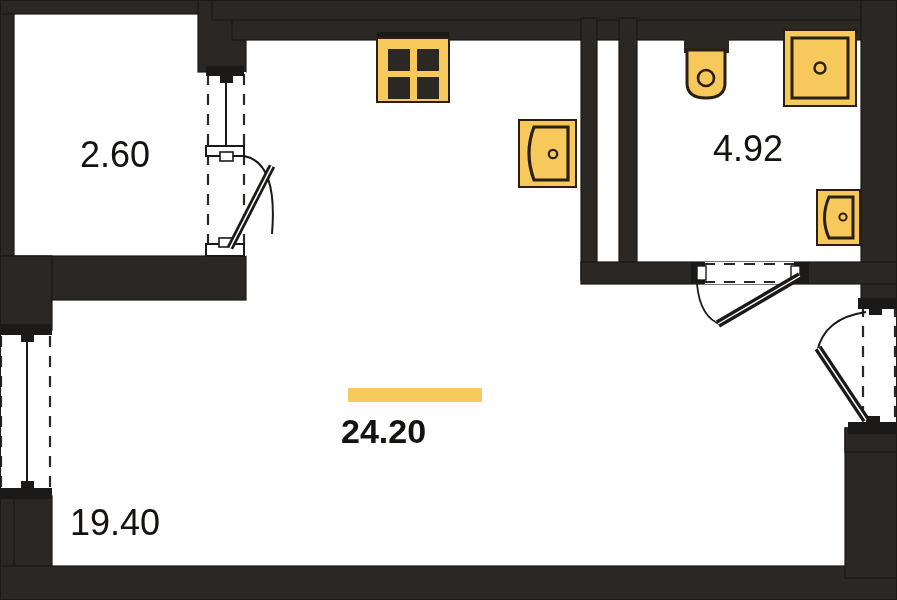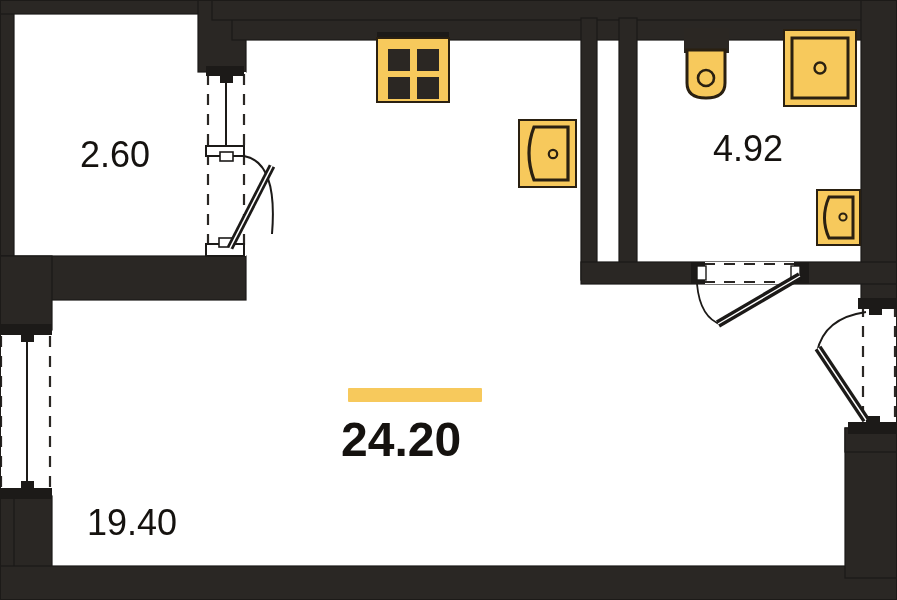--- a/index.html
+++ b/index.html
@@ -11,21 +11,21 @@
   #plan-root{position:relative;width:897px;height:600px;background:#ffffff;}
   #plan-svg{position:absolute;left:0;top:0;width:897px;height:600px;display:block;}
   .area-label{
     position:absolute;
     color:#15120f;
     font-family:"Liberation Sans", sans-serif;
     white-space:nowrap;
     user-select:none;
   }
   .area-label.lbl-small{font-size:36px;font-weight:400;letter-spacing:0px;}
-  .area-label.lbl-main{font-size:48px;font-weight:700;letter-spacing:0px;}
+  .area-label.lbl-main{font-size:34px;font-weight:700;letter-spacing:0px;}
   .accent-bar{position:absolute;background:#f7c95c;border-radius:1px;}
 </style>
 </head>
 <body>
 
 <div id="plan-root">
 
   <svg id="plan-svg" viewBox="0 0 897 600" xmlns="http://www.w3.org/2000/svg">
 
     <defs>
@@ -181,15 +181,15 @@
   </svg>
 
   <div class="area-label lbl-small" style="left:68px;top:134px;margin-left:12px;">2.60</div>
 
   <div class="area-label lbl-small" style="left:713px;top:128px;">4.92</div>
 
   <div class="accent-bar" style="left:348px;top:388px;width:134px;height:14px;"></div>
 
   <div class="area-label lbl-main" style="left:341px;top:412px;">24.20</div>
 
-  <div class="area-label lbl-small" style="left:87px;top:502px;">19.40</div>
+  <div class="area-label lbl-small" style="left:70px;top:502px;">19.40</div>
 
 </div>
 
 </body></html>

